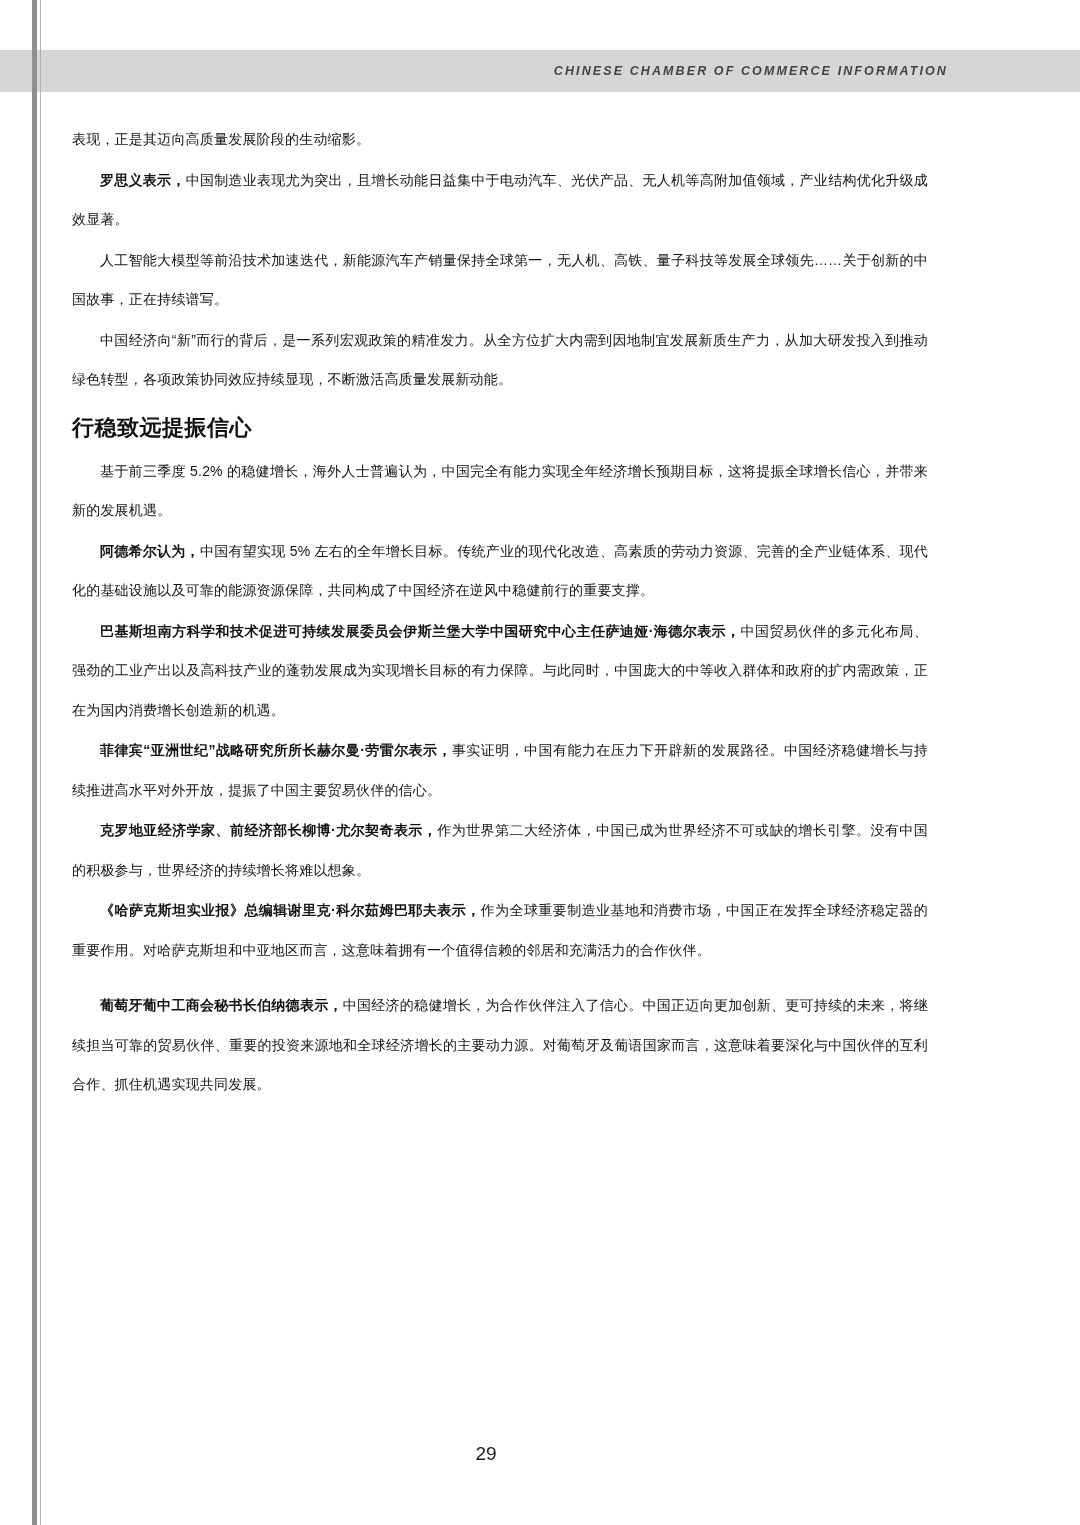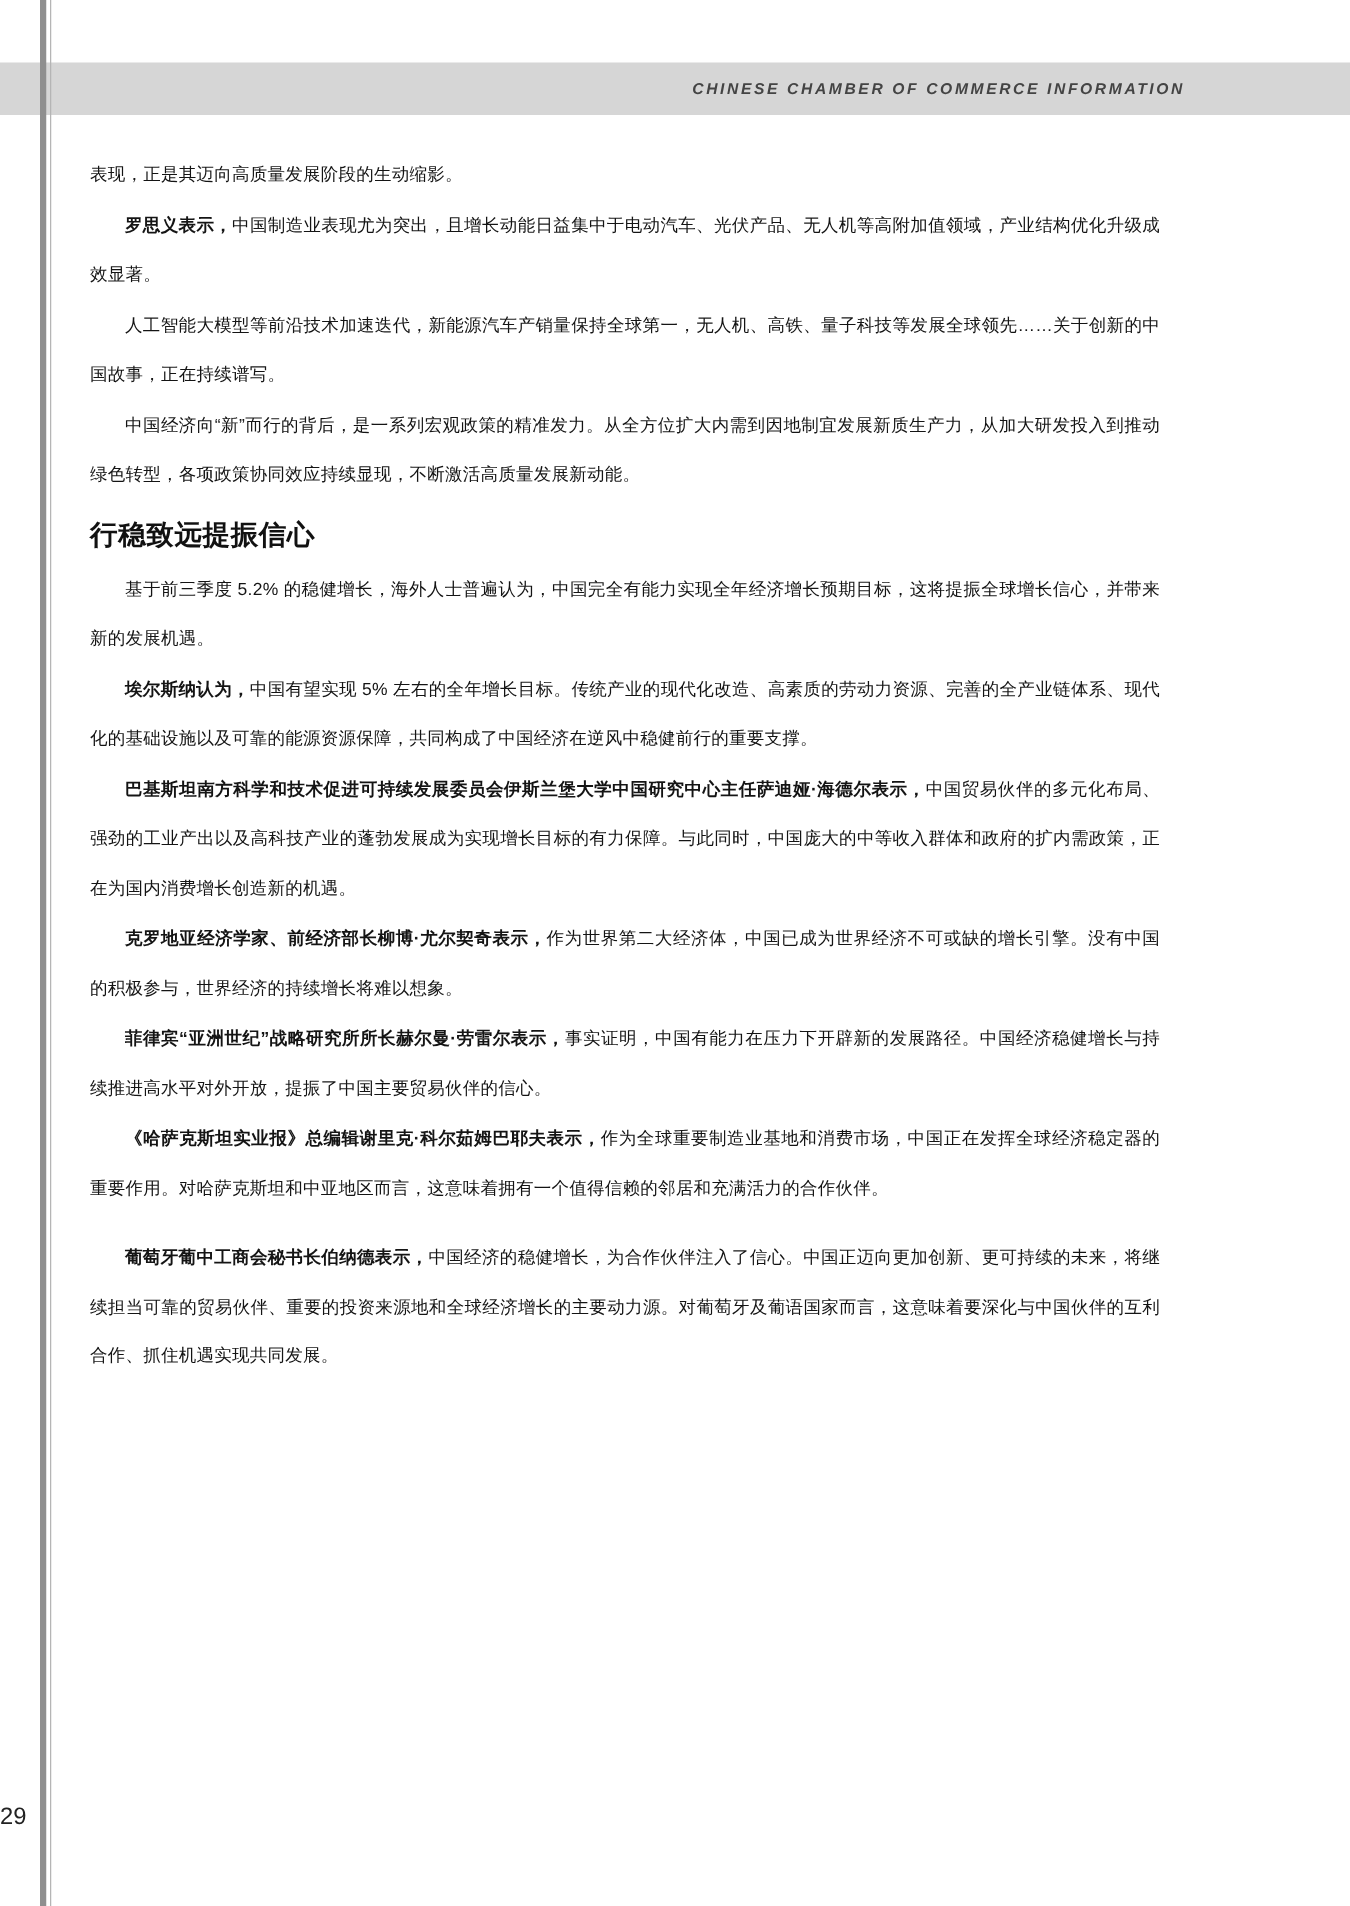--- a/index.html
+++ b/index.html
@@ -106,21 +106,21 @@
   }
   .last-para-wrap {
     position: relative;
     margin-top: 16px;
   }
   .page-number {
     position: absolute;
     bottom: 60px;
     left: 0;
     width: 972px;
-    text-align: left;
+    text-align: center;
     font-size: 19px;
     color: #222;
     margin-top: 37px;
   }
 </style>
 </head>
 <body>
 
 <div class="page">
 
@@ -140,27 +140,27 @@
 
     <p class="para indent"><span>人工智能大模型等前沿技术加速迭代，新能源汽车产销量保持全球第一，无人机、高铁、量子科技等发展全球领先……关于创新的中国故事，正在持续谱写。</span></p>
 
     <p class="para indent"><span>中国经济向“新”而行的背后，是一系列宏观政策的精准发力。从全方位扩大内需到因地制宜发展新质生产力，从加大研发投入到推动绿色转型，各项政策协同效应持续显现，不断激活高质量发展新动能。</span></p>
 
 
     <h2 class="section-title">行稳致远提振信心</h2>
 
     <p class="para indent"><span>基于前三季度 5.2% 的稳健增长，海外人士普遍认为，中国完全有能力实现全年经济增长预期目标，这将提振全球增长信心，并带来新的发展机遇。</span></p>
 
-    <p class="para indent"><span class="bold">埃尔斯纳认为，</span><span>中国有望实现 5% 左右的全年增长目标。传统产业的现代化改造、高素质的劳动力资源、完善的全产业链体系、现代化的基础设施以及可靠的能源资源保障，共同构成了中国经济在逆风中稳健前行的重要支撑。</span></p>
+    <p class="para indent"><span class="bold">阿德希尔认为，</span><span>中国有望实现 5% 左右的全年增长目标。传统产业的现代化改造、高素质的劳动力资源、完善的全产业链体系、现代化的基础设施以及可靠的能源资源保障，共同构成了中国经济在逆风中稳健前行的重要支撑。</span></p>
 
     <p class="para indent"><span class="bold">巴基斯坦南方科学和技术促进可持续发展委员会伊斯兰堡大学中国研究中心主任萨迪娅·海德尔表示，</span><span>中国贸易伙伴的多元化布局、强劲的工业产出以及高科技产业的蓬勃发展成为实现增长目标的有力保障。与此同时，中国庞大的中等收入群体和政府的扩内需政策，正在为国内消费增长创造新的机遇。</span></p>
 
+    <p class="para indent"><span class="bold">菲律宾“亚洲世纪”战略研究所所长赫尔曼·劳雷尔表示，</span><span>事实证明，中国有能力在压力下开辟新的发展路径。中国经济稳健增长与持续推进高水平对外开放，提振了中国主要贸易伙伴的信心。</span></p>
+
     <p class="para indent"><span class="bold">克罗地亚经济学家、前经济部长柳博·尤尔契奇表示，</span><span>作为世界第二大经济体，中国已成为世界经济不可或缺的增长引擎。没有中国的积极参与，世界经济的持续增长将难以想象。</span></p>
-
-    <p class="para indent"><span class="bold">菲律宾“亚洲世纪”战略研究所所长赫尔曼·劳雷尔表示，</span><span>事实证明，中国有能力在压力下开辟新的发展路径。中国经济稳健增长与持续推进高水平对外开放，提振了中国主要贸易伙伴的信心。</span></p>
 
     <p class="para indent"><span class="bold">《哈萨克斯坦实业报》总编辑谢里克·科尔茹姆巴耶夫表示，</span><span>作为全球重要制造业基地和消费市场，中国正在发挥全球经济稳定器的重要作用。对哈萨克斯坦和中亚地区而言，这意味着拥有一个值得信赖的邻居和充满活力的合作伙伴。</span></p>
 
     <div class="last-para-wrap">
       <p class="para indent"><span class="bold">葡萄牙葡中工商会秘书长伯纳德表示，</span><span>中国经济的稳健增长，为合作伙伴注入了信心。中国正迈向更加创新、更可持续的未来，将继续担当可靠的贸易伙伴、重要的投资来源地和全球经济增长的主要动力源。对葡萄牙及葡语国家而言，这意味着要深化与中国伙伴的互利合作、抓住机遇实现共同发展。</span></p>
     </div>
 
   </div>
 
   <div class="page-number">29</div>

